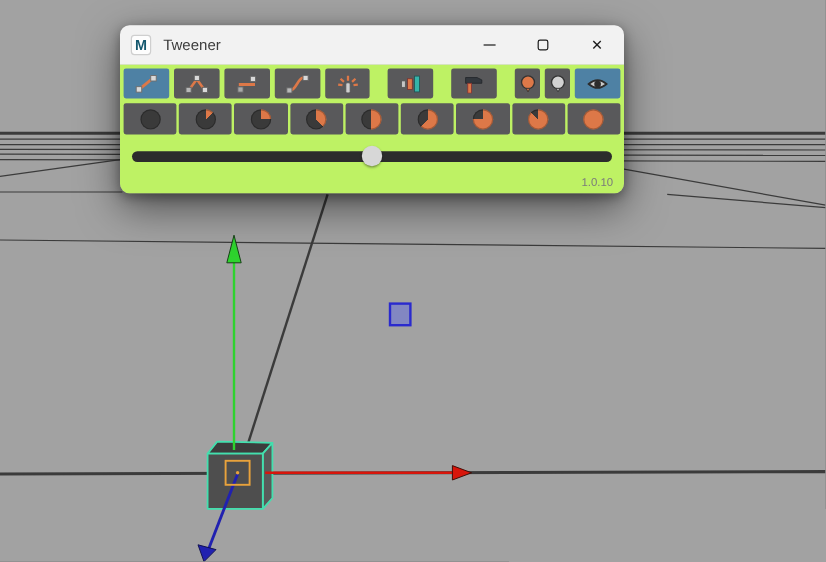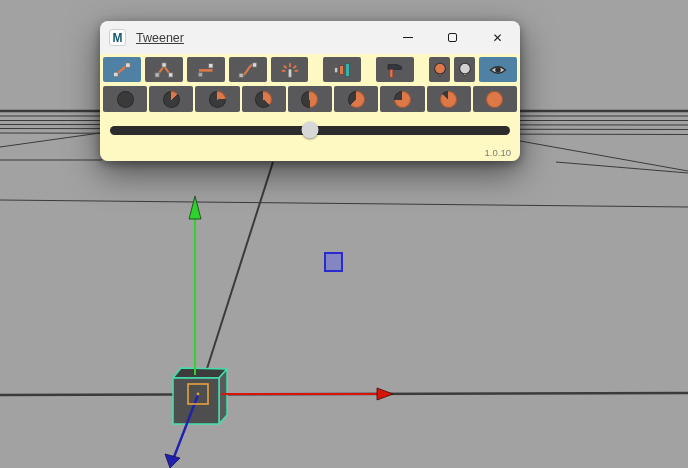--- a/index.html
+++ b/index.html
@@ -6,27 +6,27 @@
   *{box-sizing:border-box;font-family:"Liberation Sans",sans-serif;}
   #stage{position:relative;width:688px;height:468px;overflow:hidden;background:var(--viewport_bg,#a2a2a2);}
   #scene{position:absolute;left:0;top:0;}
 
   
   .win{position:absolute;left:100px;top:21px;width:420px;border-radius:8px;
        box-shadow:0 12px 34px rgba(0,0,0,.5),0 3px 10px rgba(0,0,0,.35);}
   .titlebar{height:33px;background:#f2f2f2;border-radius:8px 8px 0 0;display:flex;align-items:center;}
   .appicon{width:17px;height:17px;margin-left:9px;background:#fdfdfd;border:1px solid #cfcfcf;border-radius:3px;
            display:flex;align-items:center;justify-content:center;font-weight:bold;font-size:12px;color:#14586e;line-height:1;}
-  .wtitle{margin-left:10px;font-size:12.5px;color:#3c3c3c;text-decoration:underline;}
+  .wtitle{margin-left:10px;font-size:12.5px;color:#3c3c3c;}
   .ctrls{margin-left:auto;display:flex;height:100%;}
   .ctrl{width:45px;height:100%;display:flex;align-items:center;justify-content:center;background:none;border:none;padding:0;}
   .glyph-min{width:10px;height:1.3px;background:#1c1c1c;}
   .glyph-max{width:9px;height:9px;border:1.2px solid #1c1c1c;border-radius:2px;}
   .glyph-close{font-size:12px;color:#1c1c1c;line-height:1;}
-  .wbody{position:relative;height:107px;background:#fef9c3;border-radius:0 0 8px 8px;padding:3px 3px 0;text-align:right;}
+  .wbody{position:relative;height:107px;background:#bef264;border-radius:0 0 8px 8px;padding:3px 3px 0;text-align:right;}
 
   .mrow{display:flex;gap:4px;}
   .tbtn{width:38px;height:25px;background:#59595b;border:none;border-radius:2px;
         display:flex;align-items:center;justify-content:center;padding:0;}
   .tbtn.sel{background:var(--accent,#4e81a4);}
   .tbtn.narrow{width:21px;}
   .tbtn.gap{margin-left:11px;}
   .tbtn.push{margin-left:auto;}
   .ic{width:20px;height:16px;display:block;}
 

